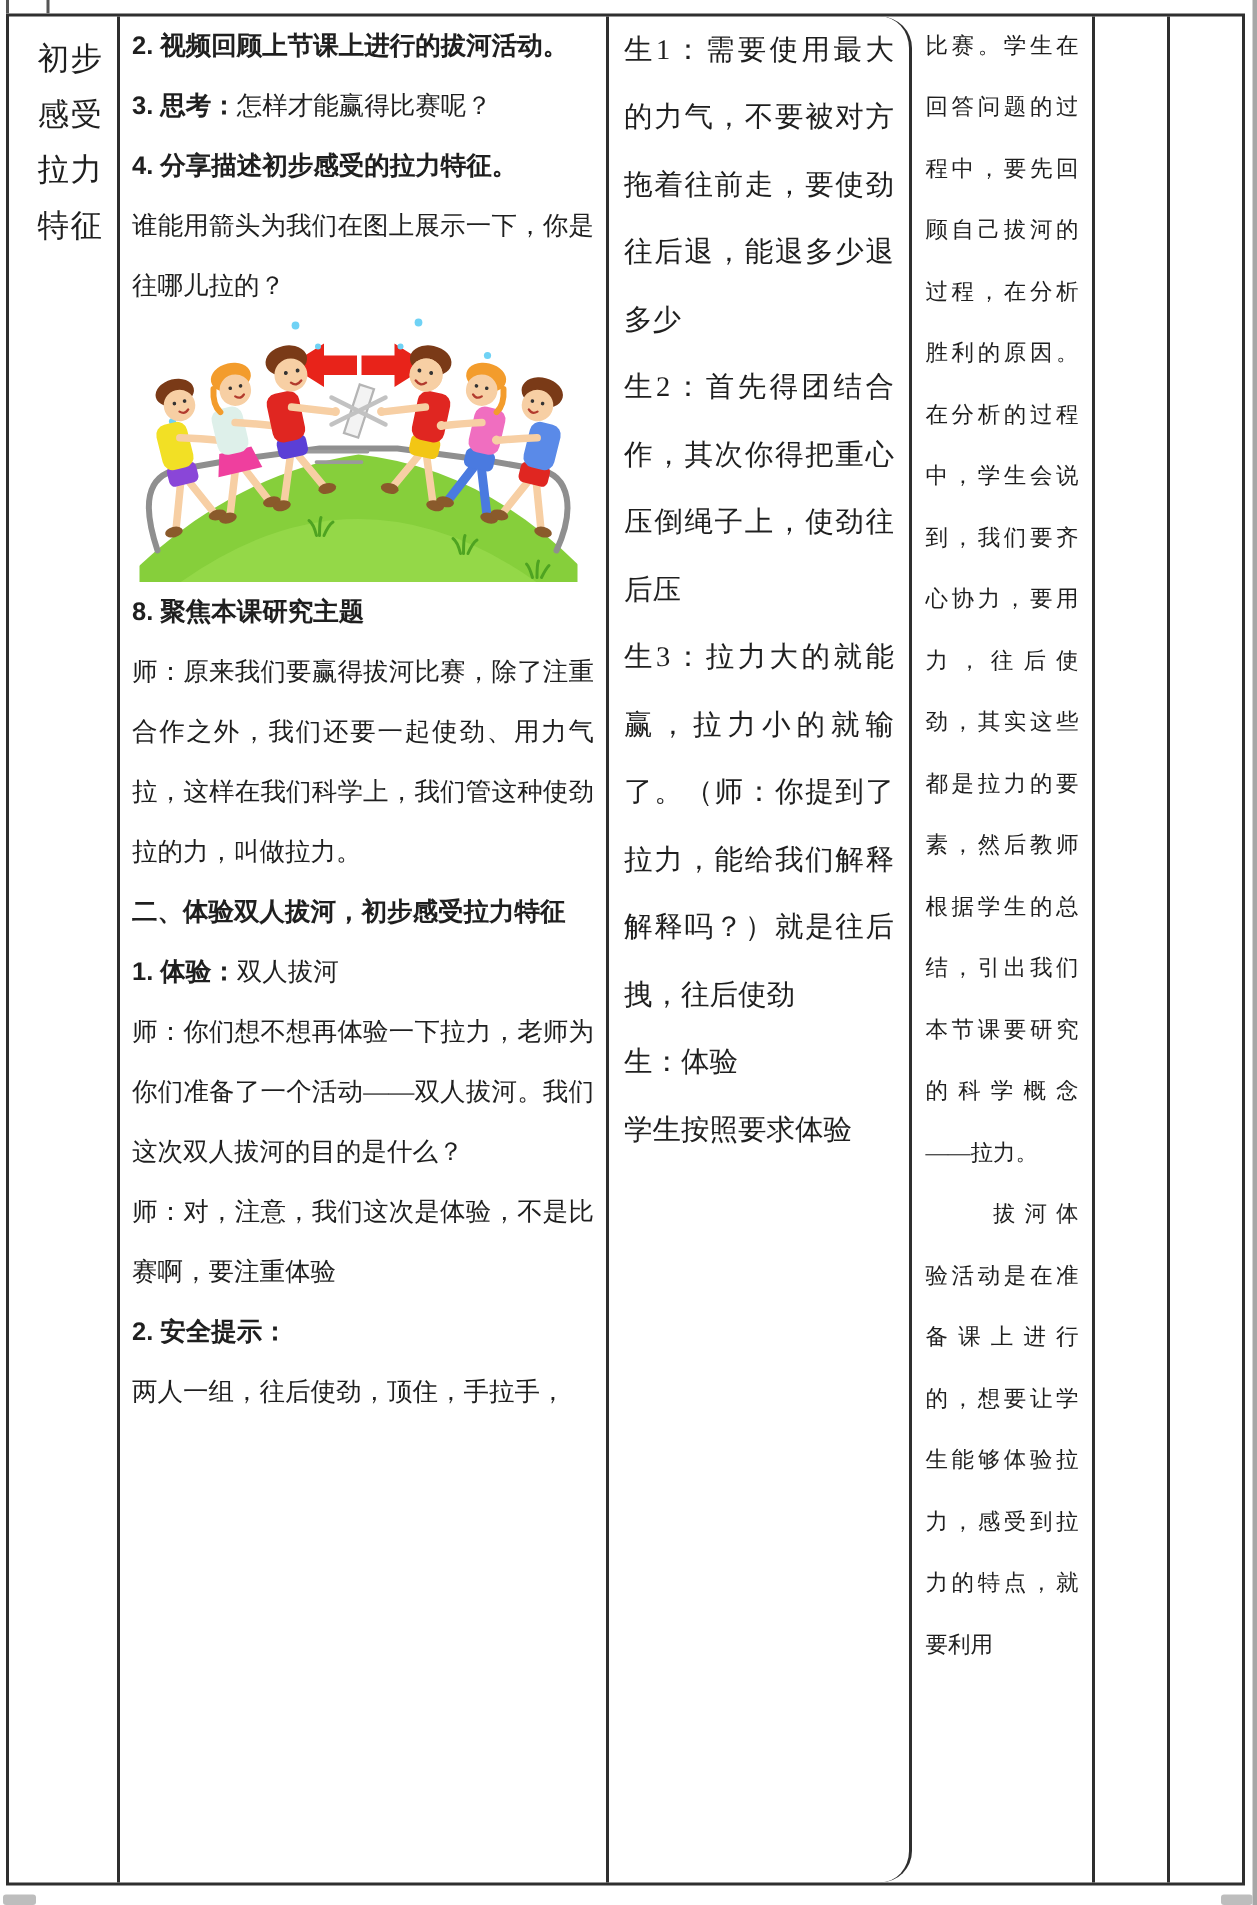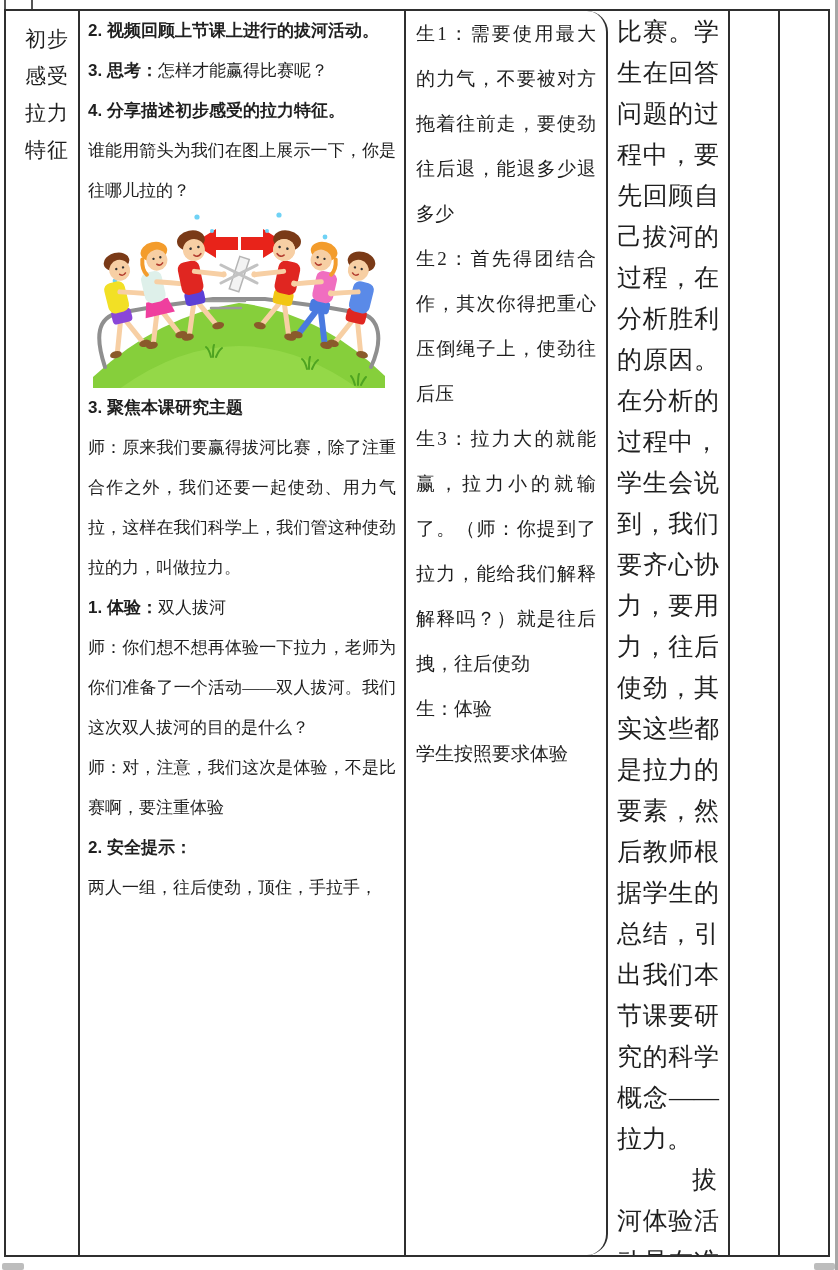--- a/index.html
+++ b/index.html
@@ -18,21 +18,21 @@
   .c1{width:74px;padding:10px 0 0 19px;}
   .c1 div{font-size:21px;line-height:37px;letter-spacing:1px;}
   .c2{width:326px;padding:0 8px;}
   .c3{width:202px;padding:0 10px;border-radius:21px;}
   .c4{width:122px;padding:0 9px;}
   .c5{width:50px;}
   .c6{flex:1;}
 
   .c2 p{margin:0;font-size:17px;line-height:40px;text-align:justify;}
   .c3 p{margin:0;font-size:19px;line-height:45px;text-align:justify;}
-  .c4 p{margin:0;font-size:25px;line-height:41px;text-align:justify;}
+  .c4 p{margin:0;font-size:15px;line-height:41px;text-align:justify;}
 
   .hd{font-weight:700;font-family:"Liberation Sans","DejaVu Sans",sans-serif;}
 
   .p-item2{margin-top:10px;}
   .p-item3{margin-top:34px;}
   .p-item4{margin-top:43px;}
   .p-item5{margin-top:130px;}
   .p-sec2{margin-top:40px;}
   .p-safety{margin-top:-17px;}
 
@@ -209,22 +209,23 @@
             <ellipse cx="8" cy="-92" rx="14" ry="10" fill="#7a3a17"></ellipse>
             <circle cx="9" cy="-83" r="10.5" fill="#f7cfa4"></circle>
             <circle cx="6" cy="-85" r="1.2" fill="#333"></circle>
               <circle cx="13" cy="-85" r="1.2" fill="#333"></circle>
             <path d="M 8 -79 q 3 3 6 0" stroke="#b23b2e" stroke-width="1.5" fill="none" stroke-linecap="round"></path>
           </g>
         </g>
       </svg>
     </div>
 
-    <p class="hd p-item5">3. 聚焦本课研究主题</p>
+    <p class="hd p-item5">8. 聚焦本课研究主题</p>
     <p>师：原来我们要赢得拔河比赛，除了注重合作之外，我们还要一起使劲、用力气拉，这样在我们科学上，我们管这种使劲拉的力，叫做拉力。</p>
+    <p class="hd p-sec2">二、体验双人拔河，初步感受拉力特征</p>
     <p><span class="hd">1. 体验：</span><span>双人拔河</span></p>
     <p>师：你们想不想再体验一下拉力，老师为你们准备了一个活动——双人拔河。我们这次双人拔河的目的是什么？</p>
     <p>师：对，注意，我们这次是体验，不是比赛啊，要注重体验</p>
     <p class="hd p-safety">2. 安全提示：</p>
     <p>两人一组，往后使劲，顶住，手拉手，</p>
   </div>
 
   <div class="cell c3">
     <p class="s1">生1：需要使用最大的力气，不要被对方拖着往前走，要使劲往后退，能退多少退多少</p>
     <p>生2：首先得团结合作，其次你得把重心压倒绳子上，使劲往后压</p>

